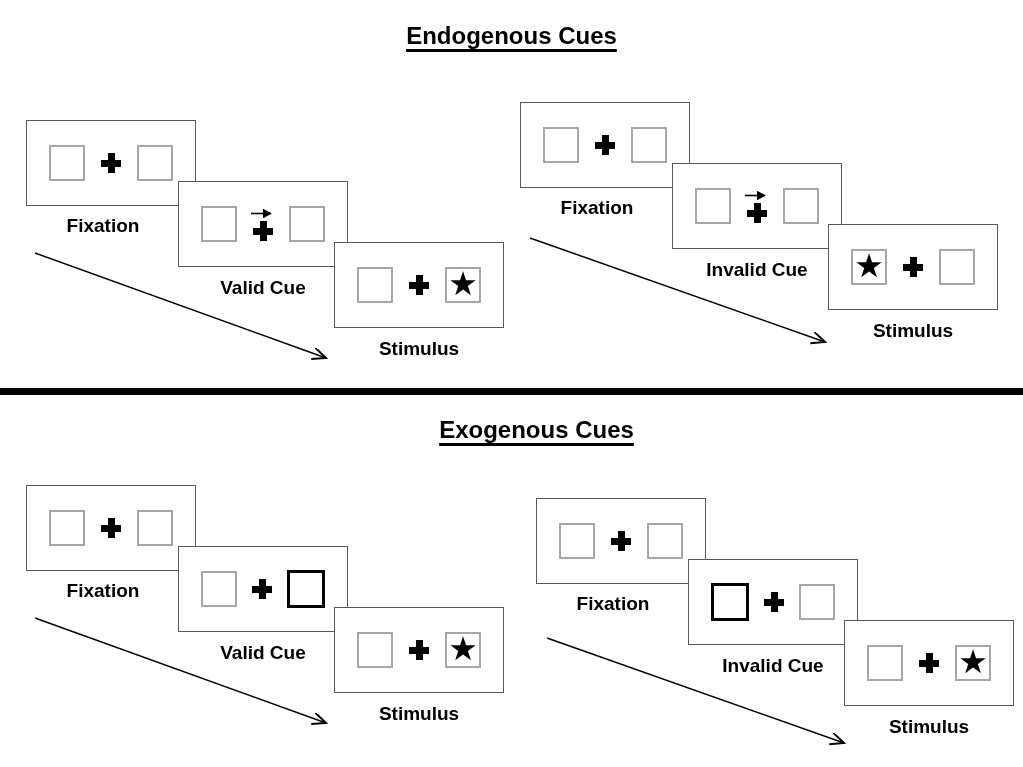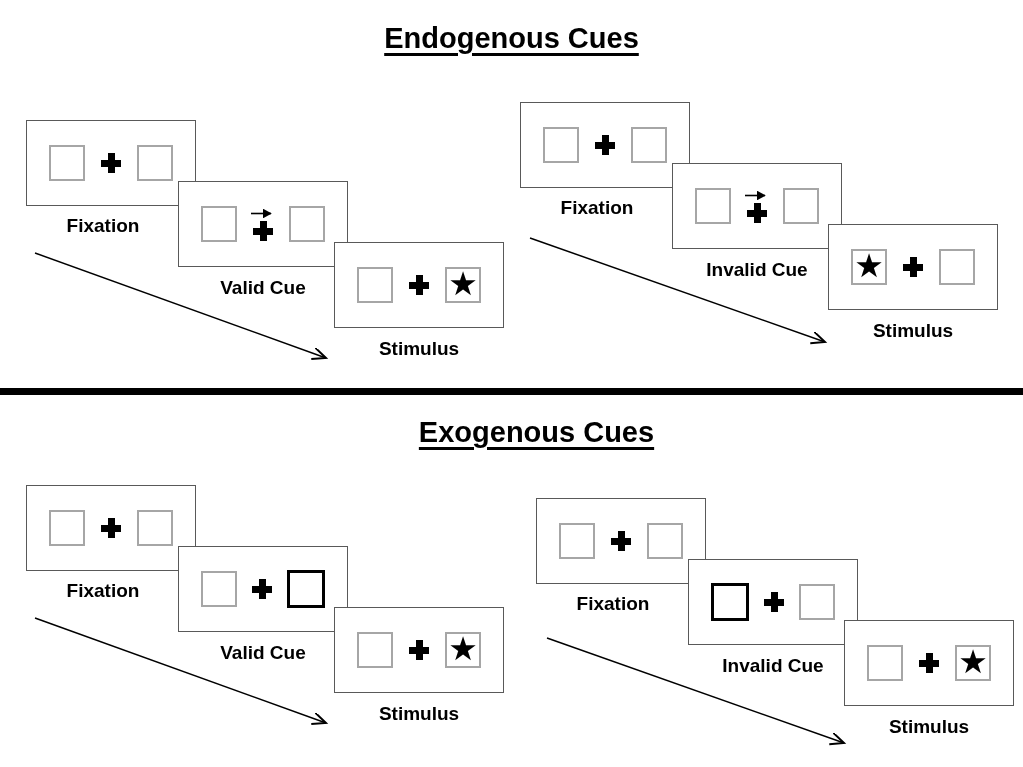--- a/index.html
+++ b/index.html
@@ -2,21 +2,21 @@
 <html><head>
 <meta charset="utf-8">
 <style>
   html,body{margin:0;padding:0;background:#ffffff;}
   #stage{
     position:relative;width:1023px;height:767px;background:#ffffff;overflow:hidden;
     font-family:"Liberation Sans",sans-serif;color:#000;
   }
   .section-title{
     position:absolute;left:0;width:1023px;text-align:center;
-    font-size:29px;font-weight:bold;
+    font-size:24px;font-weight:bold;
     text-decoration:underline;text-decoration-thickness:3px;text-underline-offset:5px;
   }
   #title-endo{top:22px;}
   #title-exo{top:416px;padding-left:25px;}
   .divider{position:absolute;left:0;top:388px;width:1023px;height:7px;background:#000;}
   .trial{position:absolute;width:486px;height:258px;}
   #trial-endo-valid{left:26px;top:120px;}
   #trial-endo-invalid{left:520px;top:102px;}
   #trial-exo-valid{left:26px;top:485px;}
   #trial-exo-invalid{left:536px;top:498px;}

